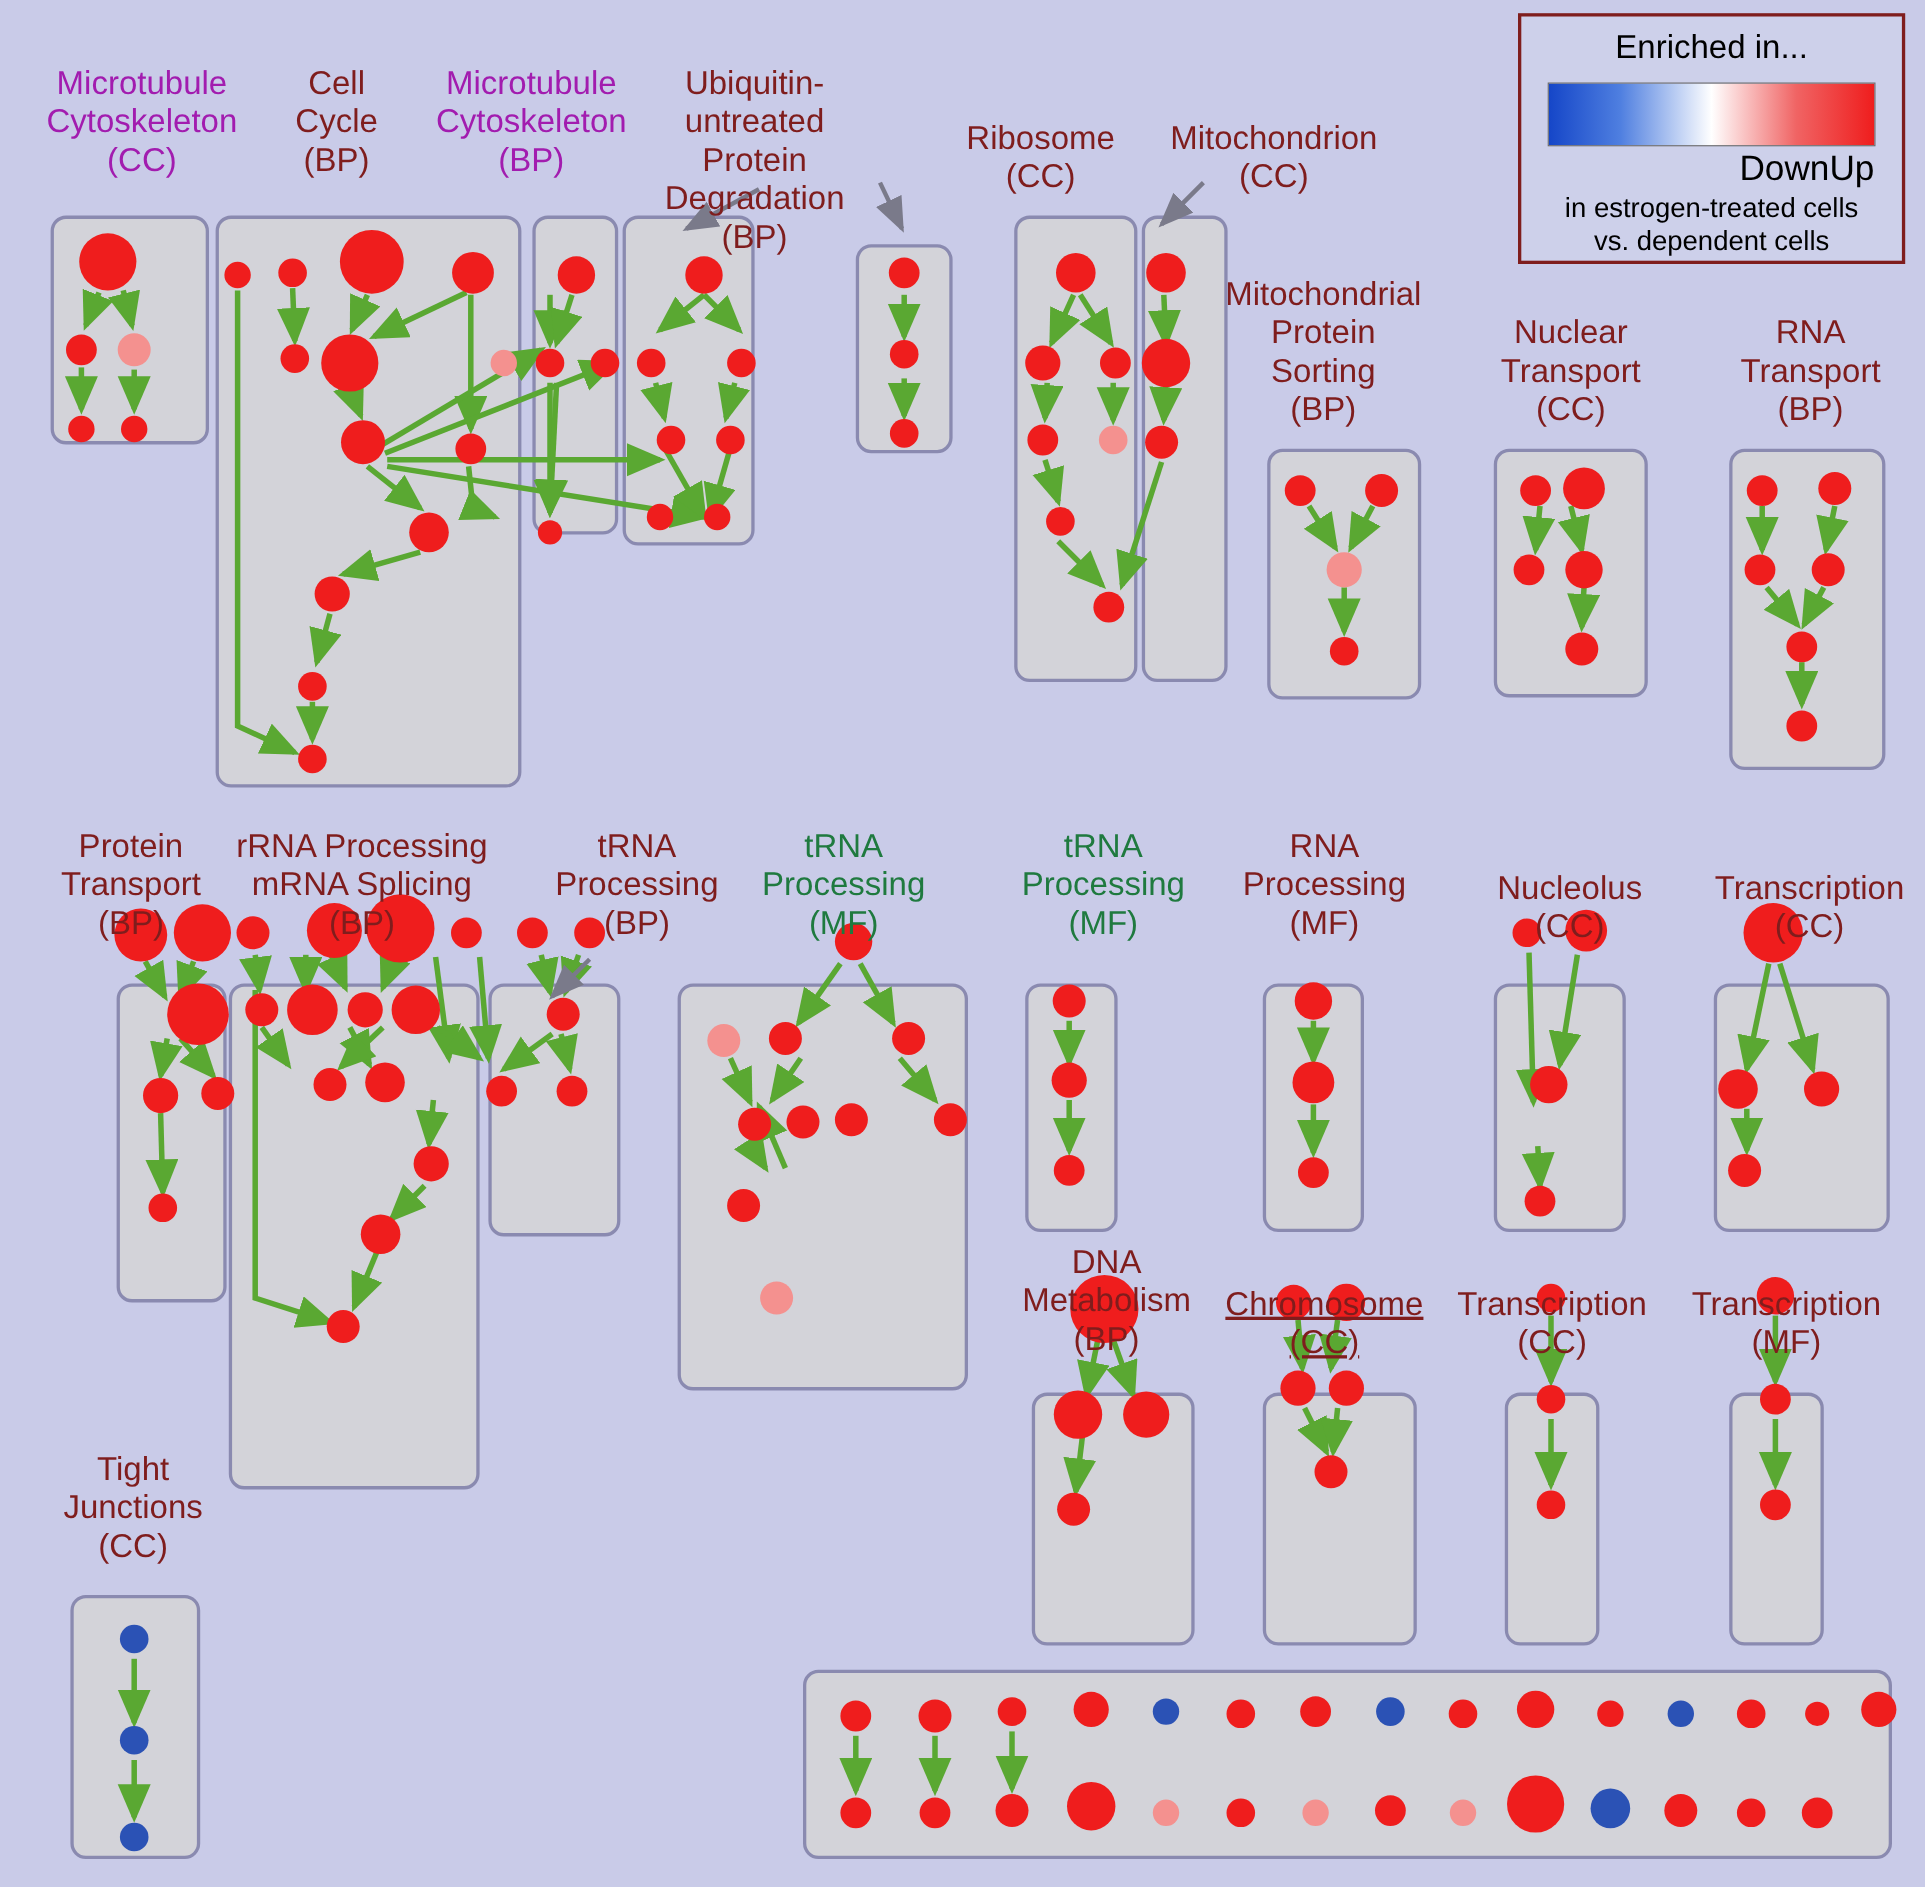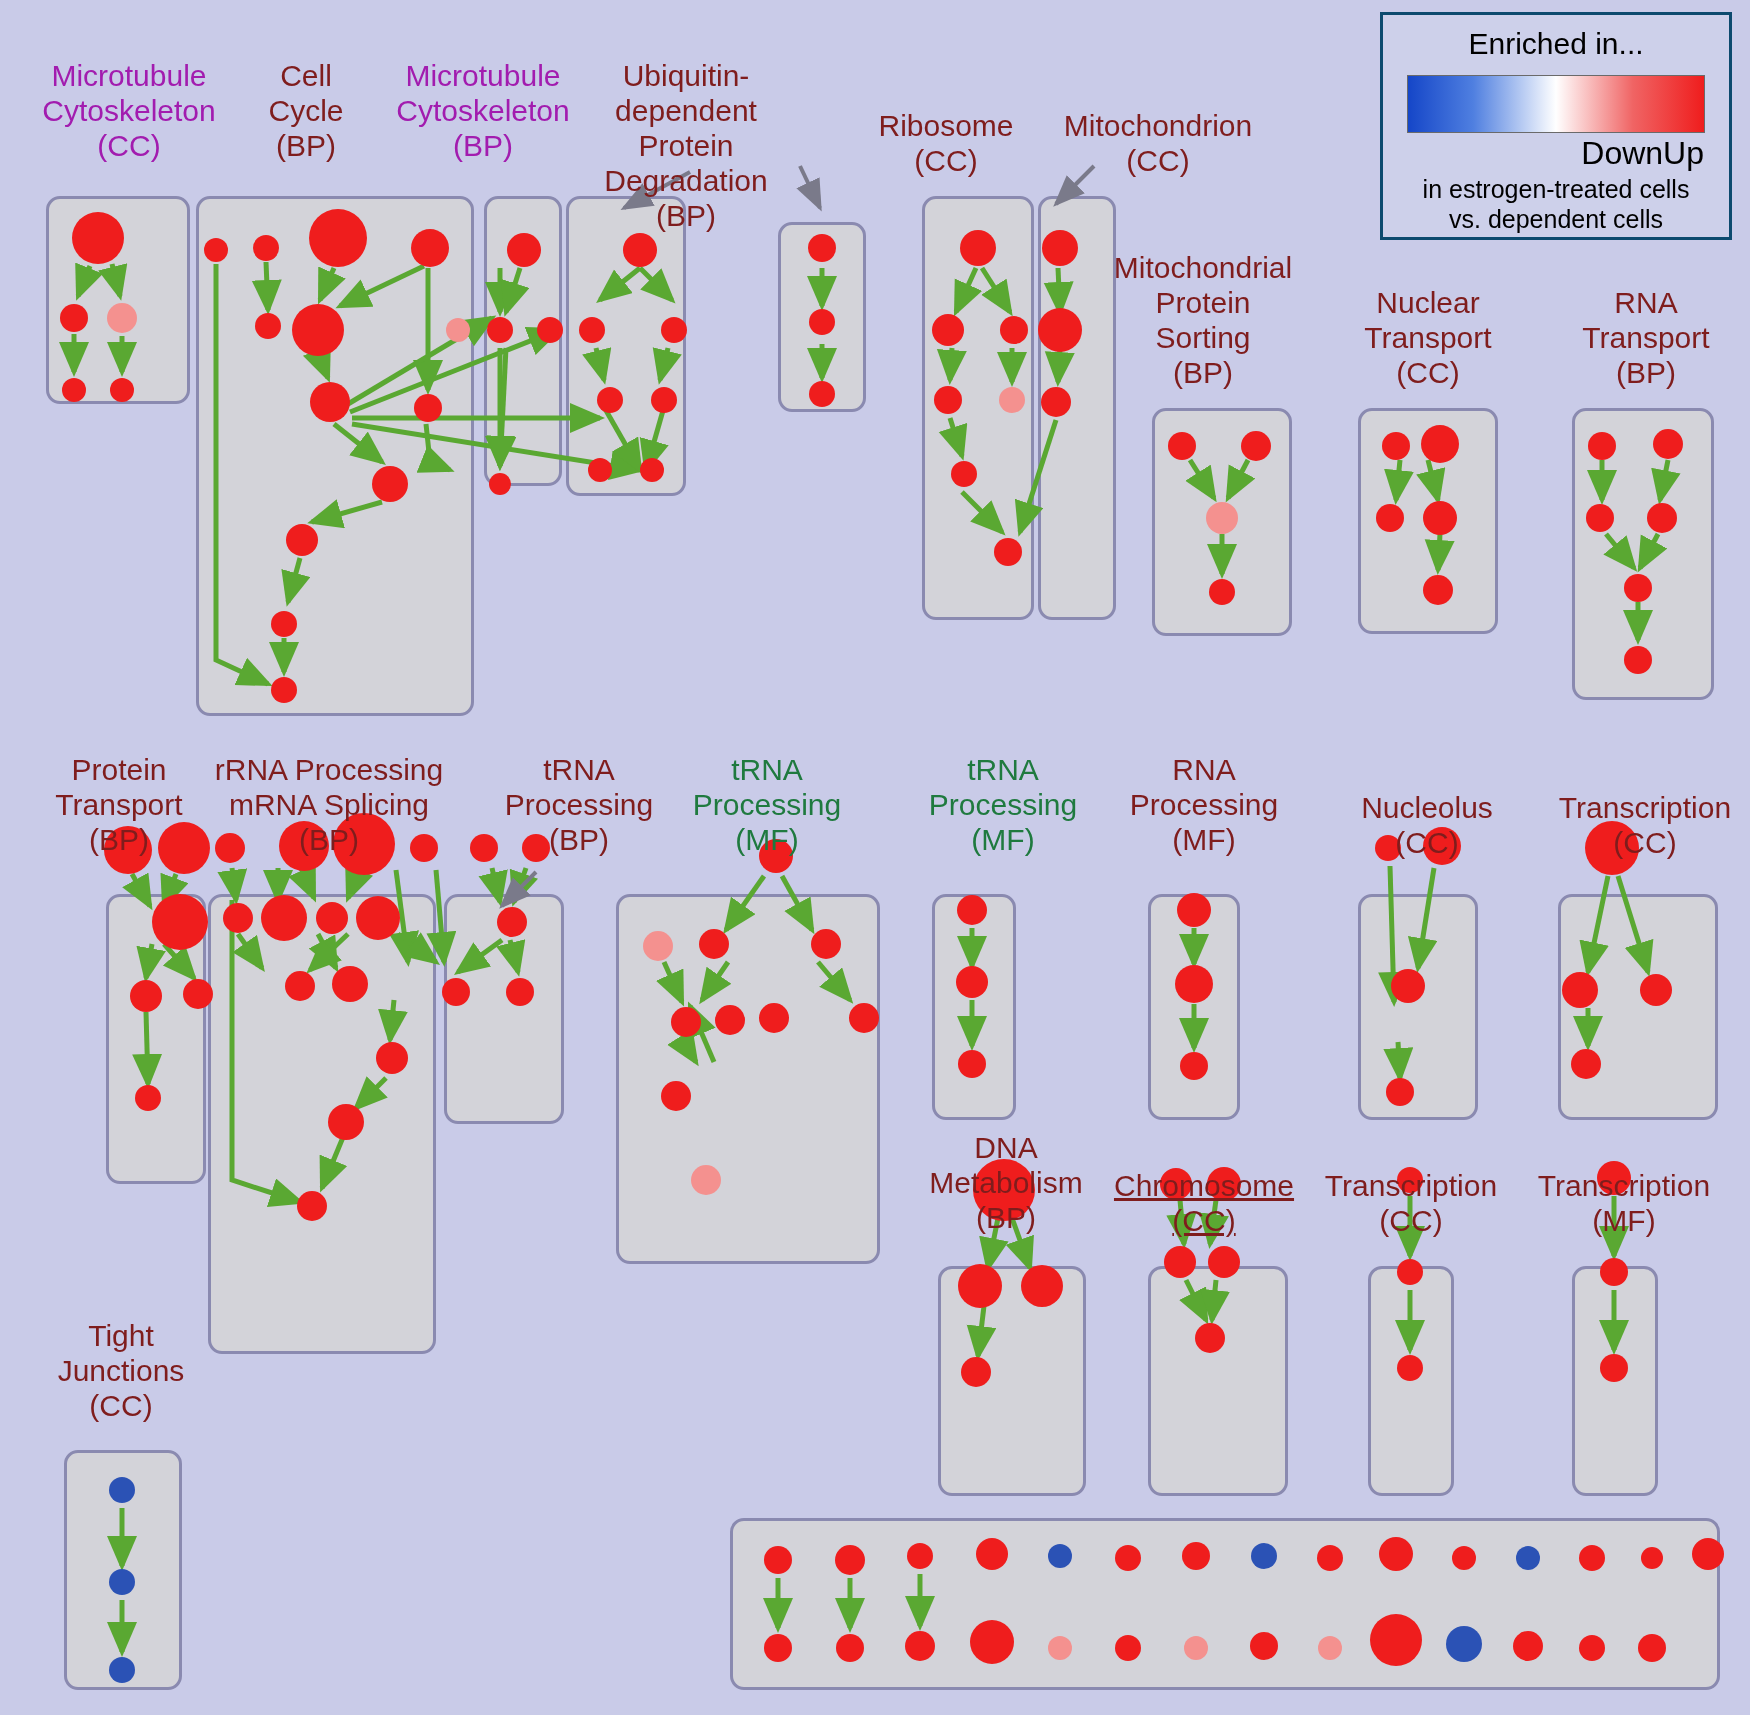--- a/index.html
+++ b/index.html
@@ -28,21 +28,21 @@
     border:3px solid #8a8ab0;
     border-radius:14px;
     box-sizing:border-box;
   }
   svg.netlayer{position:absolute;left:0;top:0;width:1750px;height:1715px;pointer-events:none;}
   .legend{
     position:absolute;
     right:18px;top:12px;
     width:352px;height:228px;
     background:#cdd0ea;
-    border:3px solid #0c4a6e;
+    border:3px solid #7f1d1d;
     box-sizing:border-box;
     text-align:center;
   }
   .legend-title{font-size:30px;margin-top:12px;color:#000;}
   .legend-bar{
     margin:14px auto 0 auto;
     width:296px;height:56px;
     background:linear-gradient(to right,#1546c8 0%,#4f7fe0 22%,#ffffff 50%,#f06464 76%,#ef1d1d 100%);
     border:1px solid #6a6a6a;
   }
@@ -426,21 +426,21 @@
   <div class="label cc-blue" style="left:24px;top:58px;width:210px;">Microtubule
 Cytoskeleton
 (CC)</div>
   <div class="label" style="left:236px;top:58px;width:140px;">Cell
 Cycle
 (BP)</div>
   <div class="label cc-blue" style="left:378px;top:58px;width:210px;">Microtubule
 Cytoskeleton
 (BP)</div>
   <div class="label" style="left:588px;top:58px;width:196px;">Ubiquitin-
-dependent
+untreated
 Protein
 Degradation
 (BP)</div>
   <div class="label" style="left:856px;top:108px;width:180px;">Ribosome
 (CC)</div>
   <div class="label" style="left:1048px;top:108px;width:220px;">Mitochondrion
 (CC)</div>
   <div class="label" style="left:1100px;top:250px;width:206px;">Mitochondrial
 Protein
 Sorting

